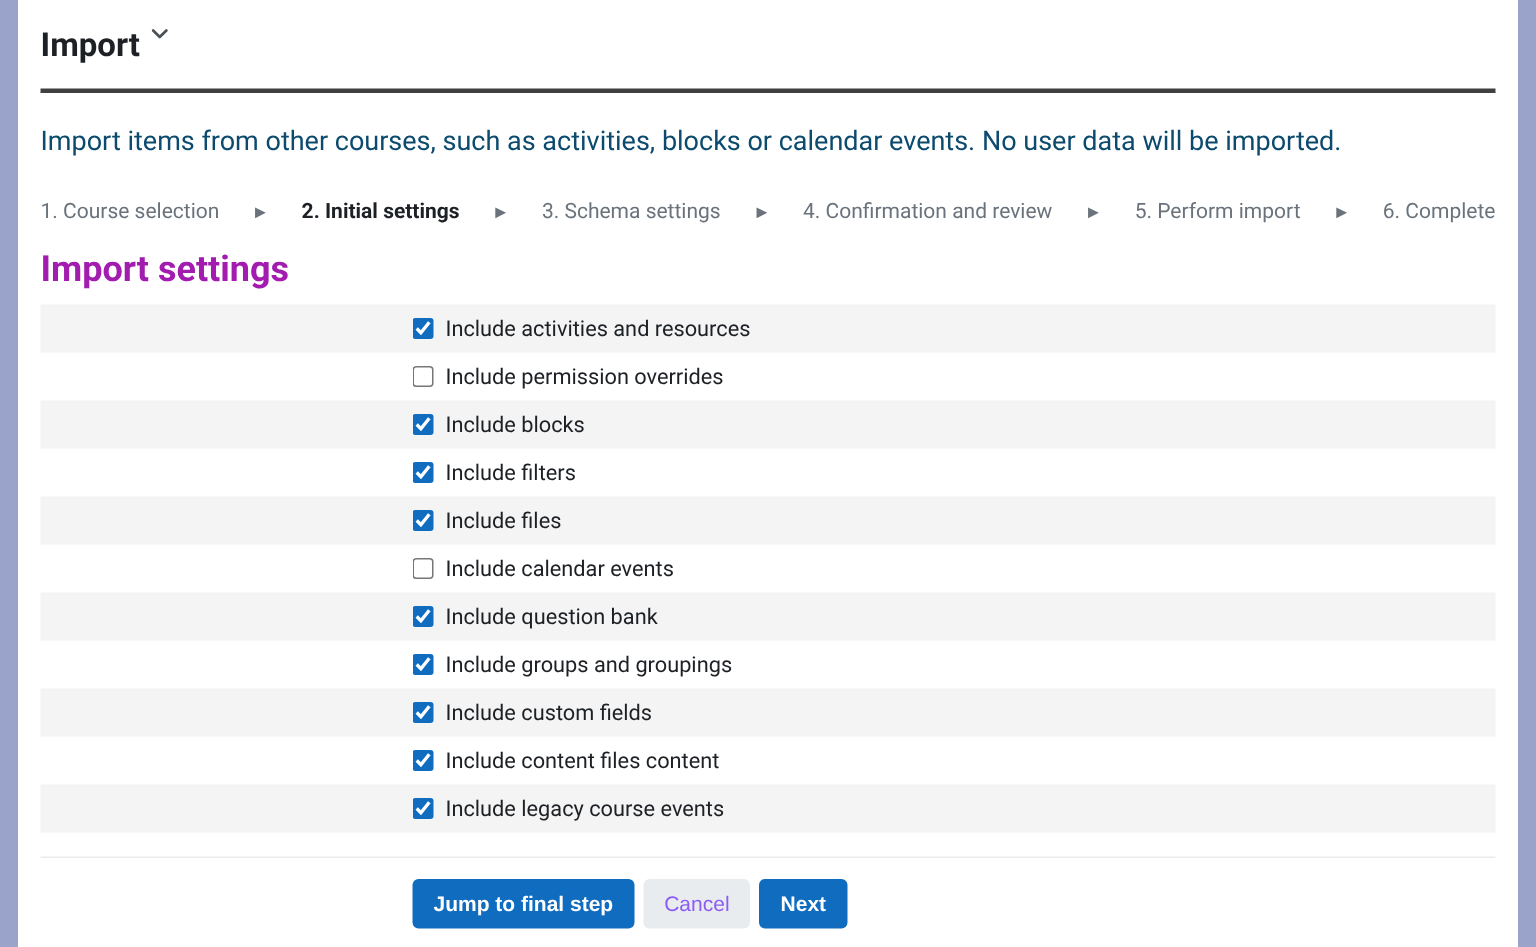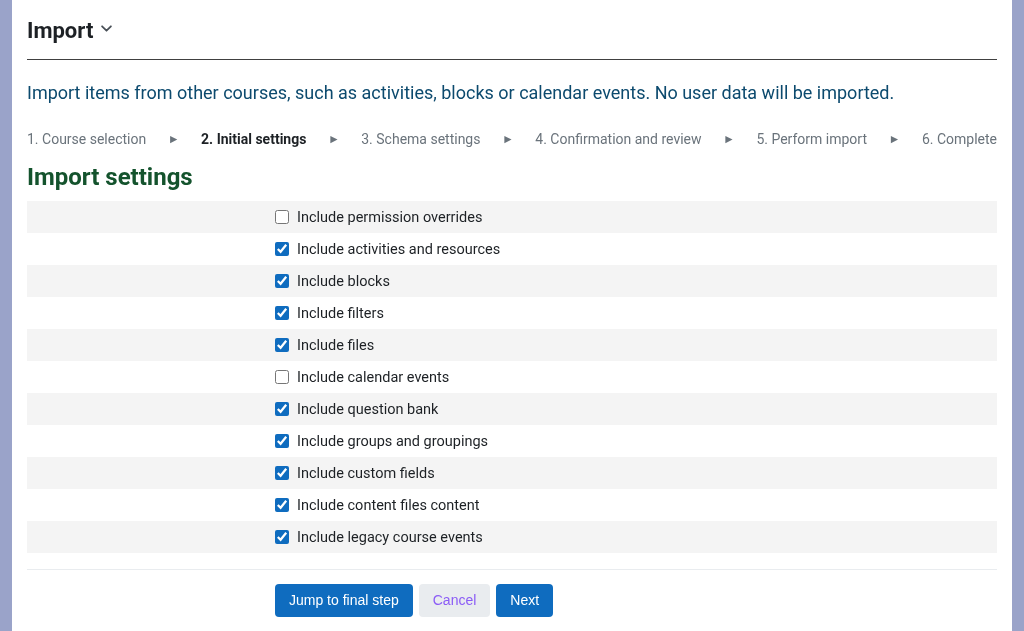--- a/index.html
+++ b/index.html
@@ -11,23 +11,22 @@
       position: absolute;
       left: 12px;
       right: 12px;
       top: 0;
       bottom: 0;
       background: #fff;
       padding: 0 15px 0 15px;
     }
     .header-bar {
       display: flex;
-      align-items: center;
       padding: 18px 0 16px 0;
-      border-bottom: 1px solid #404040;
+      border-bottom: 3px solid #404040;
     }
     .import-title {
       font-size: 22px;
       font-weight: 700;
       color: #1d2125;
     }
     .chevron {
       margin-left: 8px;
       font-size: 11px;
       color: #495057;
@@ -48,21 +47,21 @@
       align-items: center;
       gap: 4px;
       justify-content: space-between;
     }
     .step { white-space: nowrap; }
     .step.current { color: #1d2125; font-weight: 700; }
     .step-sep { color: #6a737b; font-size: 12px; position: relative; top: 0; margin: 0 2px; }
     .section-title {
       font-size: 24px;
       font-weight: 700;
-      color: #14532d;
+      color: #a21caf;
       margin-top: 2px;
       margin-bottom: 10px;
     }
     .settings-rows { }
     .row {
       display: flex;
       align-items: center;
       min-height: 32px;
       padding: 5px 0 5px 248px;
       font-size: 14.5px;
@@ -79,21 +78,21 @@
       display: flex;
       align-items: center;
       gap: 6px;
       padding: 14px 0 14px 248px;
     }
     .btn {
       border: none;
       border-radius: 4px;
       padding: 8px 14px;
       font-size: 14px;
-      font-weight: 400;
+      font-weight: 700;
       cursor: pointer;
       line-height: 1.2;
     }
     .btn-primary { background: #0f6cbf; color: #fff; }
     .btn-secondary { background: #e9ecef; color: #8b5cf6; font-weight: 500; }
   </style>
 </head>
 <body>
 
 <div class="page">
@@ -120,26 +119,26 @@
       <span class="step-sep">►</span>
       <span class="step">5. Perform import</span>
       <span class="step-sep">►</span>
       <span class="step">6. Complete</span>
     </div>
 
   <h2 class="section-title">Import settings</h2>
 
   <div class="settings-rows" id="settings-list">
       <div class="row">
+        <input type="checkbox" id="cb1" checked="" style="">
+        <label for="cb1">Include activities and resources</label>
+      </div>
+      <div class="row">
         <input type="checkbox" id="cb0" style="">
         <label for="cb0">Include permission overrides</label>
-      </div>
-      <div class="row">
-        <input type="checkbox" id="cb1" checked="" style="">
-        <label for="cb1">Include activities and resources</label>
       </div>
       <div class="row">
         <input type="checkbox" id="cb2" checked="" style="">
         <label for="cb2">Include blocks</label>
       </div>
       <div class="row">
         <input type="checkbox" id="cb4" checked="" style="">
         <label for="cb4">Include filters</label>
       </div>
       <div class="row">

